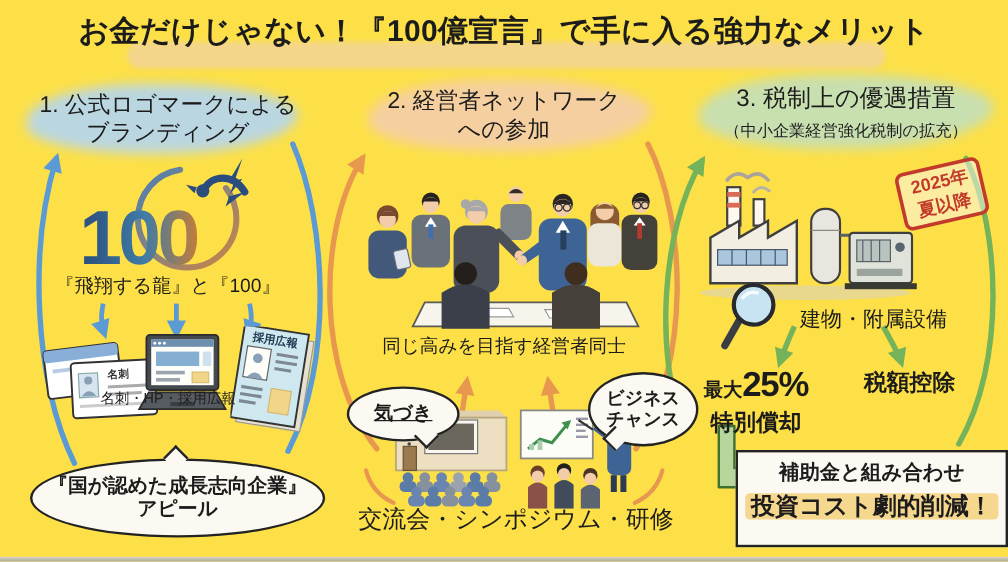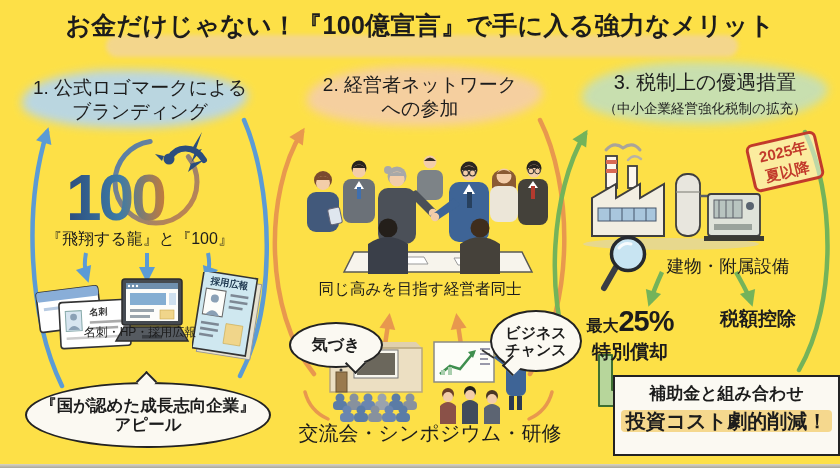--- a/index.html
+++ b/index.html
@@ -243,21 +243,21 @@
       <path d="M 72 150 L 72 120 Q 92 106 112 120 L 112 150 Z" fill="#3a3f49"></path>
     </g>
     <g>
       <circle cx="184" cy="104" r="9.5" fill="#3f2d1d"></circle>
       <path d="M 164 150 L 164 120 Q 184 106 204 120 L 204 150 Z" fill="#45413a"></path>
     </g>
   </svg>
 
   <div class="abs txt z3" style="left:285px;top:279px;width:270px;font-size:15.5px;">同じ高みを目指す経営者同士</div>
 
-  <div class="bubble" style="left:289px;top:322px;width:90px;height:42px;font-size:16px;">
+  <div class="bubble" style="left:289px;top:322px;width:90px;height:42px;font-size:16px;text-decoration:underline;">
     <span>気づき</span>
   </div>
   <div class="notch" style="left:348px;top:356px;border-right:2.5px solid #232323;border-bottom:2.5px solid #232323;"></div>
 
   <div class="bubble" style="left:490px;top:310px;width:88px;height:58px;font-size:15px;">
     <span>ビジネス</span>
     <span>チャンス</span>
   </div>
   <div class="notch" style="left:505px;top:358px;border-left:2.5px solid #232323;border-bottom:2.5px solid #232323;"></div>
 

